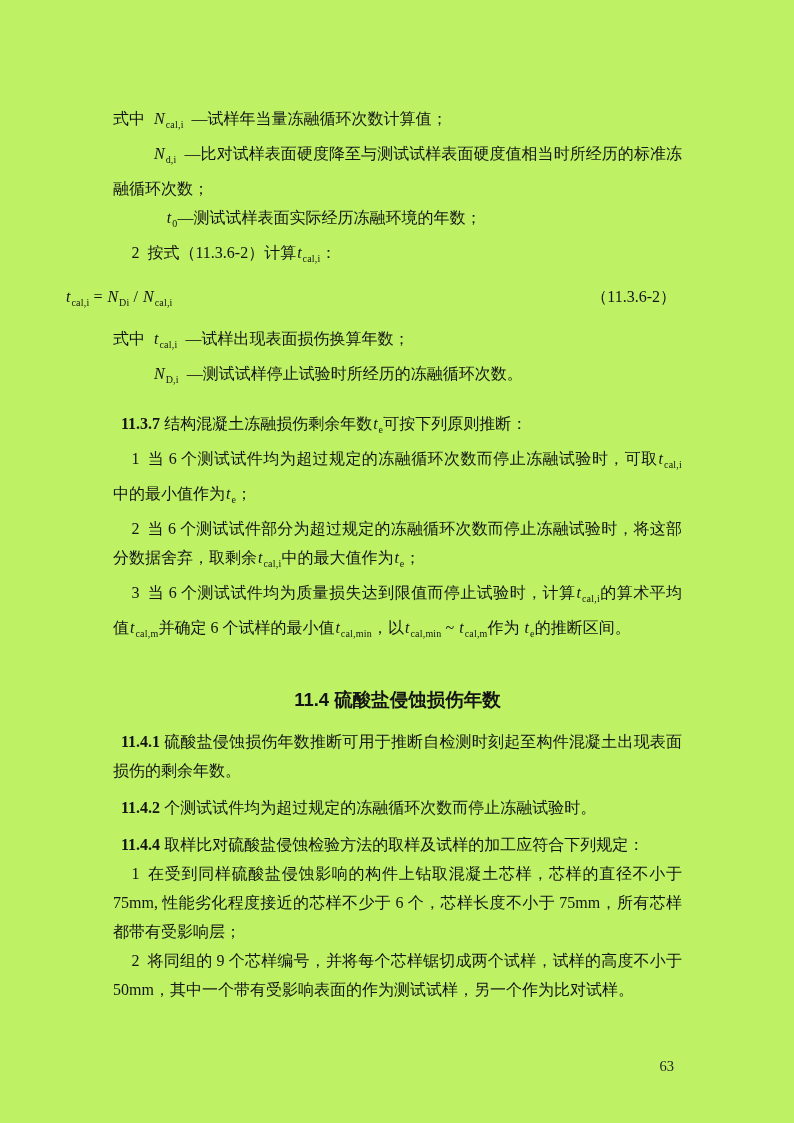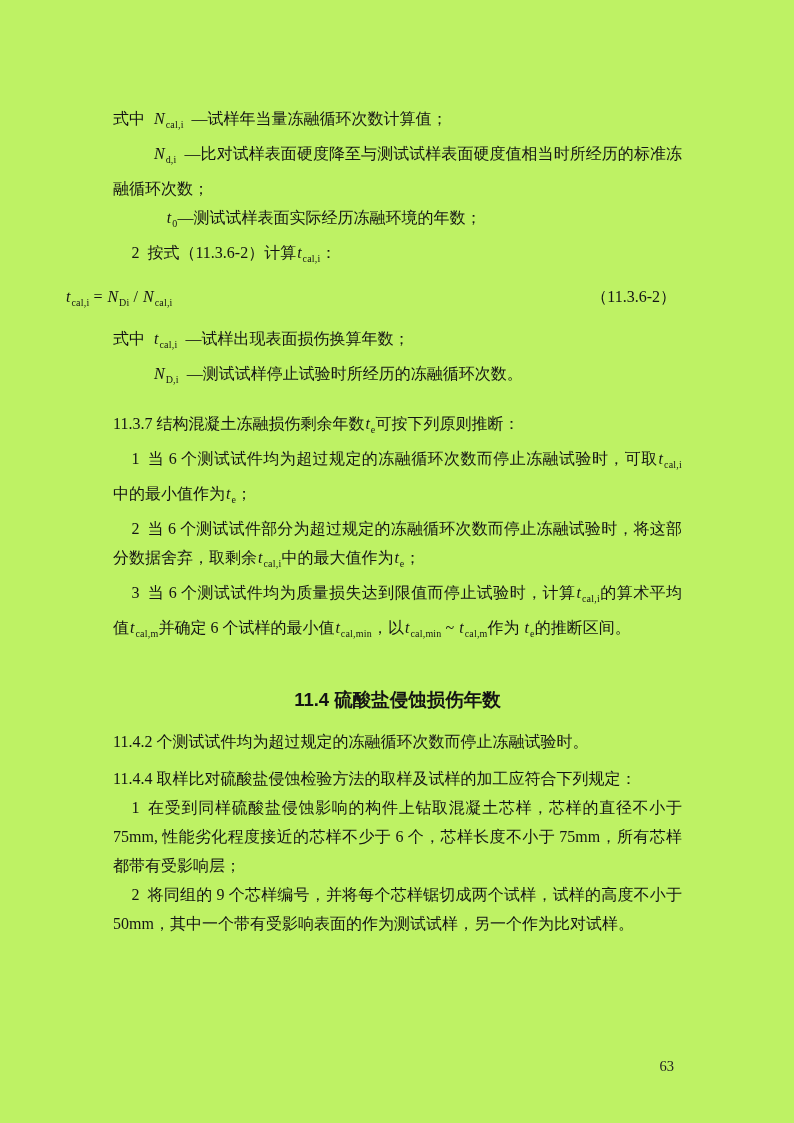--- a/index.html
+++ b/index.html
@@ -30,21 +30,21 @@
   }
   .formula-body { position: relative; left: -48px; }
   .h-sec {
     margin: 38px 0 14px 0;
     text-align: center;
     font-family: "Liberation Sans", sans-serif;
     font-size: 18.5px;
     font-weight: 700;
     line-height: 27px;
   }
-  .seg-b { font-weight: 400; }
+  .seg-b { font-weight: 700; margin-left: 8px; }
   .seg-v { font-style: italic; padding: 0 1px; }
   .seg-s { font-size: 10px; vertical-align: -4px; letter-spacing: 0.2px; }
   .seg-eq { position: absolute; right: 6px; top: 0; font-style: normal; }
   .footer-pagenum {
     position: absolute;
     top: 1052px;
     right: 120px;
     font-size: 14.5px;
     color: #222;
   }
@@ -67,20 +67,21 @@
   <p class="p"><span>式中 </span><span class="seg-v">t</span><span class="seg-s">cal,i</span><span> —试样出现表面损伤换算年数；</span></p>
   <p class="p ind-hang"><span class="seg-v">N</span><span class="seg-s">D,i</span><span> —测试试样停止试验时所经历的冻融循环次数。</span></p>
 
   <p class="p sec-big"><span class="seg-b">11.3.7 </span><span>结构混凝土冻融损伤剩余年数</span><span class="seg-v">t</span><span class="seg-s">e</span><span>可按下列原则推断：</span></p>
   <p class="p ind-item"><span>1 当 6 个测试试件均为超过规定的冻融循环次数而停止冻融试验时，可取</span><span class="seg-v">t</span><span class="seg-s">cal,i</span><span>中的最小值作为</span><span class="seg-v">t</span><span class="seg-s">e</span><span>；</span></p>
   <p class="p ind-item"><span>2 当 6 个测试试件部分为超过规定的冻融循环次数而停止冻融试验时，将这部分数据舍弃，取剩余</span><span class="seg-v">t</span><span class="seg-s">cal,i</span><span>中的最大值作为</span><span class="seg-v">t</span><span class="seg-s">e</span><span>；</span></p>
   <p class="p ind-item"><span>3 当 6 个测试试件均为质量损失达到限值而停止试验时，计算</span><span class="seg-v">t</span><span class="seg-s">cal,i</span><span>的算术平均值</span><span class="seg-v">t</span><span class="seg-s">cal,m</span><span>并确定 6 个试样的最小值</span><span class="seg-v">t</span><span class="seg-s">cal,min</span><span>，以</span><span class="seg-v">t</span><span class="seg-s">cal,min</span><span> ~ </span><span class="seg-v">t</span><span class="seg-s">cal,m</span><span>作为 </span><span class="seg-v">t</span><span class="seg-s">e</span><span>的推断区间。</span></p>
 
   <h2 class="h-sec"><span>11.4  硫酸盐侵蚀损伤年数</span></h2>
 
+  <p class="p sec"><span class="seg-b">11.4.1 </span><span>硫酸盐侵蚀损伤年数推断可用于推断自检测时刻起至构件混凝土出现表面损伤的剩余年数。</span></p>
   <p class="p sec"><span class="seg-b">11.4.2 </span><span>个测试试件均为超过规定的冻融循环次数而停止冻融试验时。</span></p>
   <p class="p sec"><span class="seg-b">11.4.4 </span><span>取样比对硫酸盐侵蚀检验方法的取样及试样的加工应符合下列规定：</span></p>
   <p class="p ind-item"><span>1 在受到同样硫酸盐侵蚀影响的构件上钻取混凝土芯样，芯样的直径不小于 75mm, 性能劣化程度接近的芯样不少于 6 个，芯样长度不小于 75mm，所有芯样都带有受影响层；</span></p>
   <p class="p ind-item"><span>2 将同组的 9 个芯样编号，并将每个芯样锯切成两个试样，试样的高度不小于 50mm，其中一个带有受影响表面的作为测试试样，另一个作为比对试样。</span></p>
 
   <div class="footer-pagenum">63</div>
 
 </div>
 
 </body></html>

